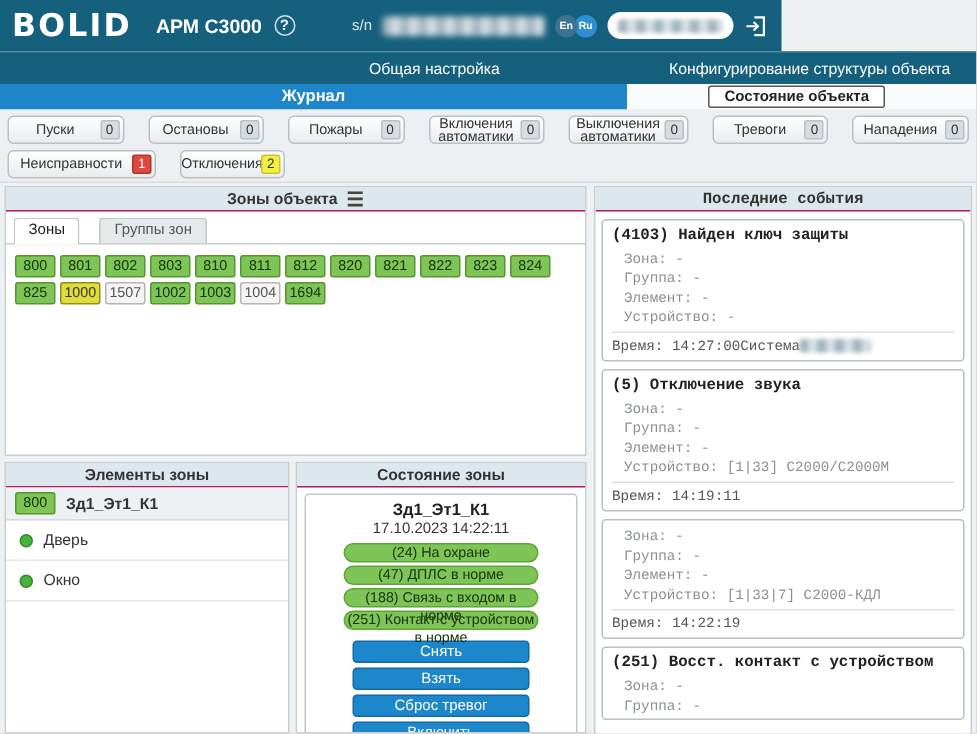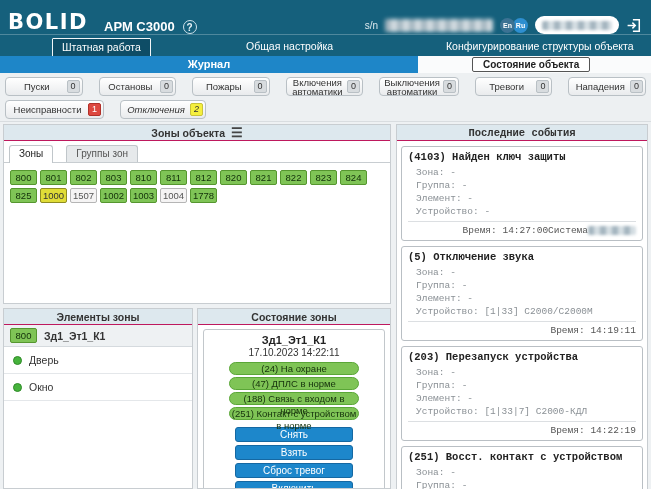--- a/index.html
+++ b/index.html
@@ -1,22 +1,22 @@
 <!DOCTYPE html>
 <html><head>
 <meta charset="utf-8">
 <style>
   * { margin:0; padding:0; box-sizing:border-box; }
   html,body { background:#c7ccd1; }
   body { font-family:"Liberation Sans", sans-serif; }
   .app { position:relative; width:651px; height:489px; background:#eef1f3; overflow:hidden; }
 
   
-  .header { position:absolute; top:0; left:0; width:651px; height:34px; background:#15607c;
-            display:flex; align-items:flex-end; padding:0 8px; color:#fff; }
+  .header { position:absolute; top:0; left:0; width:521px; height:34px; background:#15607c;
+            display:flex; align-items:center; padding:0 8px; color:#fff; }
   .logo { font-size:21px; font-weight:bold; letter-spacing:1.5px; font-family:"DejaVu Sans", sans-serif; }
   .app-title { font-size:13px; font-weight:bold; margin-left:16px; }
   .help-icon { width:14px; height:14px; border:1px solid #cfe3ec; border-radius:50%; margin-left:8px;
                font-size:10px; font-weight:bold; display:flex; align-items:center; justify-content:center;
                color:#eaf4f9; cursor:pointer; }
   .header-right { margin-left:auto; display:flex; align-items:center; gap:7px; }
   .sn { font-size:10px; color:#dbe8ee; }
   .blur-box { background:repeating-linear-gradient(90deg,#a5b6c0 0 6px,#d4dde2 6px 12px);
               filter:blur(2px); border-radius:2px; }
   .sn-blur { width:108px; height:13px; }
@@ -49,21 +49,21 @@
 
   
   .counters { position:absolute; top:73px; left:0; width:651px; height:49px; background:#edf0f2;
               border-bottom:1px solid #d9dde0; padding:4px 5px 0; }
   .counter-row { display:flex; gap:16px; margin-bottom:4px; }
   .counter { height:19px; background:linear-gradient(#ffffff,#e9ebed); border:1px solid #b9c0c5;
              border-radius:4px; display:flex; align-items:center; justify-content:center;
              font-size:9.5px; line-height:9px; color:#333; position:relative; padding:0 18px 0 4px;
              text-align:center; cursor:pointer; }
   .counter-row.r1 .counter { flex:1; }
-  .counter.w1 { width:99px; } .counter.w2 { width:86px;font-style:italic; }
+  .counter.w1 { width:99px; } .counter.w2 { width:70px; }
   .badge { position:absolute; right:2px; top:2px; min-width:13px; height:13px; border-radius:2px;
            font-size:9px; display:flex; align-items:center; justify-content:center; padding:0 2px; }
   .badge.gray { background:#d8dcdf; border:1px solid #b9c0c5; color:#333; }
   .badge.red { background:#dd4840; border:1px solid #b13029; color:#fff; }
   .badge.yellow { background:#f5ef3d; border:1px solid #c9c33a; color:#333; }
 
   
   .panel { position:absolute; background:#fff; border:1px solid #c8cdd1; overflow:hidden; }
   .panel-header { height:16px; background:#dde8ee; border-bottom:1px solid #be185d; display:flex;
                   align-items:center; justify-content:center; font-size:10.5px; font-weight:bold;
@@ -83,21 +83,21 @@
   .zbtn.yellow { background:#e0dc37; border:1px solid #8f8c22; color:#333; }
   .zbtn.white { background:#f5f4f4; border:1px solid #b5b5b5; color:#555; }
 
   
   .events-panel { left:396px; top:124px; width:252px; height:431px;font-family:Liberation Mono, monospace; }
   .ecard { margin:5px 4px; border:1px solid #b9bfc4; border-radius:3px; padding:4px 6px 2px;
            background:#fff; cursor:pointer; }
   .etitle { font-size:10.5px; font-weight:bold; color:#222; margin-bottom:3px; }
   .efield { font-size:9.5px; color:#8a9095; padding:1px 0 1px 8px; }
   .efoot { border-top:1px solid #dcdfe2; margin-top:3px; padding:3px 0 2px; font-size:9.5px;
-           color:#555; display:flex; justify-content:flex-end; align-items:center; }
+           color:#555; display:flex; justify-content:flex-start; align-items:center; }
   .foot-blur { width:48px; height:9px; filter:blur(1.5px); }
 
   
   .elements-panel { left:3px; top:308px; width:190px; height:181px; }
   .zone-select-row { display:flex; align-items:center; gap:7px; padding:3px 6px; background:#eef1f3;
                      border-bottom:1px solid #d5dade; }
   .zone-badge { width:27px; height:15px; font-size:9.5px; display:flex; align-items:center;
                 justify-content:center; border-radius:2px; background:#7fc456; border:1px solid #55962f;
                 color:#12300a; cursor:pointer; }
   .zone-name { font-size:10.5px; font-weight:bold; color:#333; }
@@ -141,21 +141,20 @@
         <svg width="17" height="17" viewBox="0 0 16 16">
           <path d="M6.5 2.5h6v11h-6" fill="none" stroke="#ffffff" stroke-width="1.4"></path>
           <path d="M1.5 8h7" fill="none" stroke="#ffffff" stroke-width="1.4"></path>
           <path d="M6 5.3 8.7 8 6 10.7" fill="none" stroke="#ffffff" stroke-width="1.4"></path>
         </svg>
       </div>
     </div>
   </div>
 
   <div class="nav">
-    <div class="nav-tab nav-tab1 active">Штатная работа</div>
     <div class="nav-tab nav-tab2">Общая настройка</div>
     <div class="nav-tab nav-tab3">Конфигурирование структуры объекта</div>
   </div>
 
   <div class="subnav">
     <div class="journal">Журнал</div>
     <div class="state-tab">Состояние объекта</div>
   </div>
 
   <div class="counters">
@@ -222,21 +221,21 @@
       <div class="zbtn green">821</div>
       <div class="zbtn green">822</div>
       <div class="zbtn green">823</div>
       <div class="zbtn green">824</div>
       <div class="zbtn green">825</div>
       <div class="zbtn yellow">1000</div>
       <div class="zbtn white">1507</div>
       <div class="zbtn green">1002</div>
       <div class="zbtn green">1003</div>
       <div class="zbtn white">1004</div>
-      <div class="zbtn green">1778</div>
+      <div class="zbtn green">1694</div>
     </div>
   </div>
 
   <div class="panel events-panel">
     <div class="panel-header">
       <span>Последние события</span>
     </div>
 
     <div class="ecard">
       <div class="etitle">(4103) Найден ключ защиты</div>
@@ -256,21 +255,20 @@
       <div class="efield"><span>Зона:</span> <span>-</span></div>
       <div class="efield"><span>Группа:</span> <span>-</span></div>
       <div class="efield"><span>Элемент:</span> <span>-</span></div>
       <div class="efield"><span>Устройство:</span> <span>[1|33] С2000/С2000М</span></div>
       <div class="efoot">
         <span><span>Время:</span> <span>14:19:11</span></span>
       </div>
     </div>
 
     <div class="ecard">
-      <div class="etitle">(203) Перезапуск устройства</div>
       <div class="efield"><span>Зона:</span> <span>-</span></div>
       <div class="efield"><span>Группа:</span> <span>-</span></div>
       <div class="efield"><span>Элемент:</span> <span>-</span></div>
       <div class="efield"><span>Устройство:</span> <span>[1|33|7] С2000-КДЛ</span></div>
       <div class="efoot">
         <span><span>Время:</span> <span>14:22:19</span></span>
       </div>
     </div>
 
     <div class="ecard">

